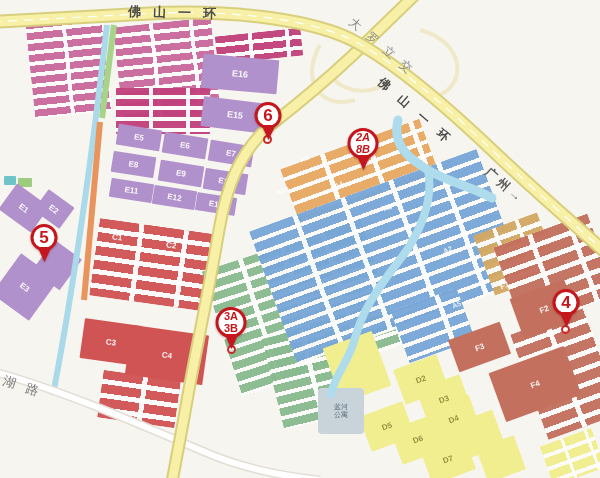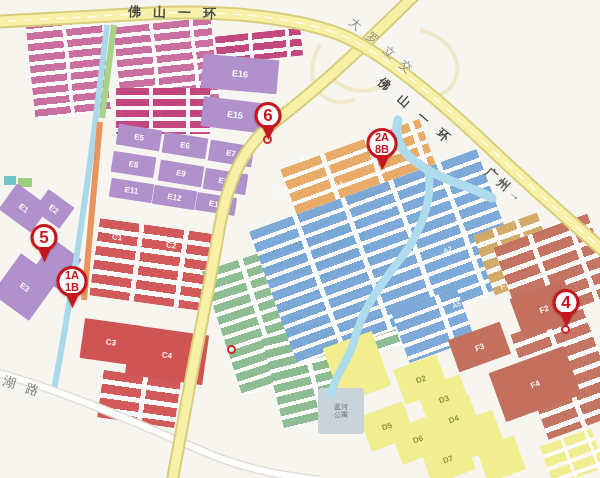--- a/index.html
+++ b/index.html
@@ -193,40 +193,40 @@
   <div class="ring" style="left:263px;top:135px;"></div>
   <div class="ring" style="left:227px;top:345px;"></div>
   <div class="ring" style="left:561px;top:325px;"></div>
 
   <div class="pin" style="left:44px;top:262px;">
     <div class="pin-head single">
         <span>5</span>
       </div>
     <div class="pin-tail"></div>
   </div>
-  <div class="pin" style="left:72px;top:308px;">
-    <div class="pin-head double">
-        <span>1A</span>
-        <span>1B</span>
-      </div>
-    <div class="pin-tail"></div>
-  </div>
   <div class="pin" style="left:268px;top:140px;">
     <div class="pin-head single">
         <span>6</span>
       </div>
     <div class="pin-tail"></div>
   </div>
-  <div class="pin" style="left:382px;top:170px;">
+  <div class="pin" style="left:363px;top:170px;font-style:italic;">
     <div class="pin-head double">
         <span>2A</span>
         <span>8B</span>
       </div>
     <div class="pin-tail"></div>
   </div>
+  <div class="pin" style="left:231px;top:349px;">
+    <div class="pin-head double">
+        <span>3A</span>
+        <span>3B</span>
+      </div>
+    <div class="pin-tail"></div>
+  </div>
   <div class="pin" style="left:566px;top:327px;">
     <div class="pin-head single">
         <span>4</span>
       </div>
     <div class="pin-tail"></div>
   </div>
 
 </div>
 
 </body></html>

